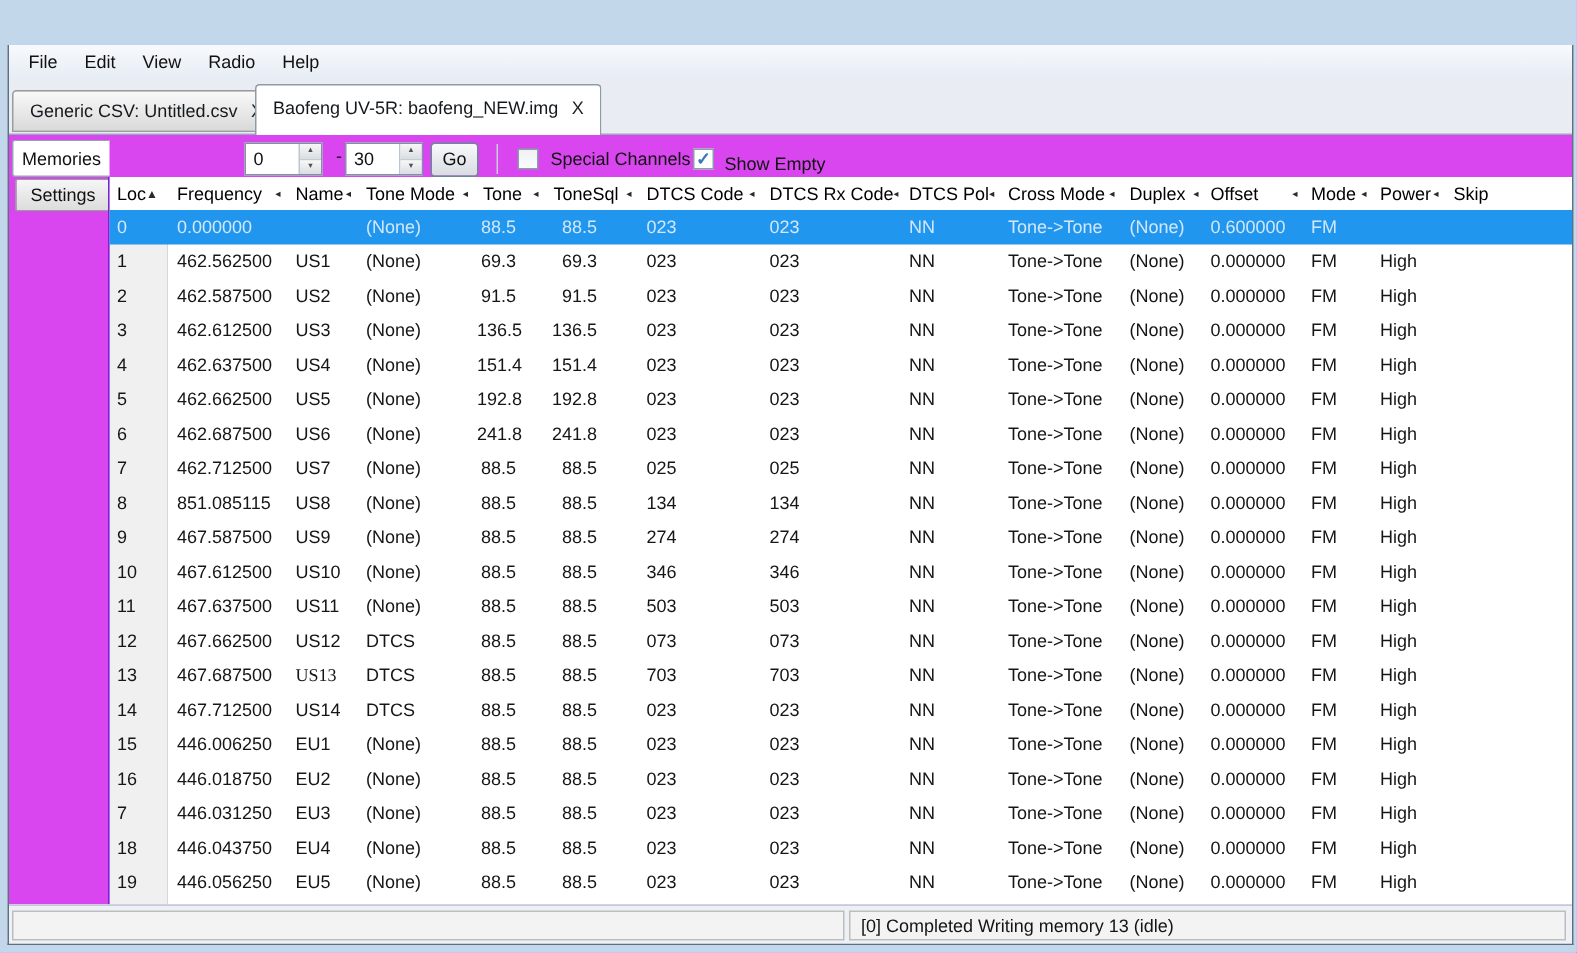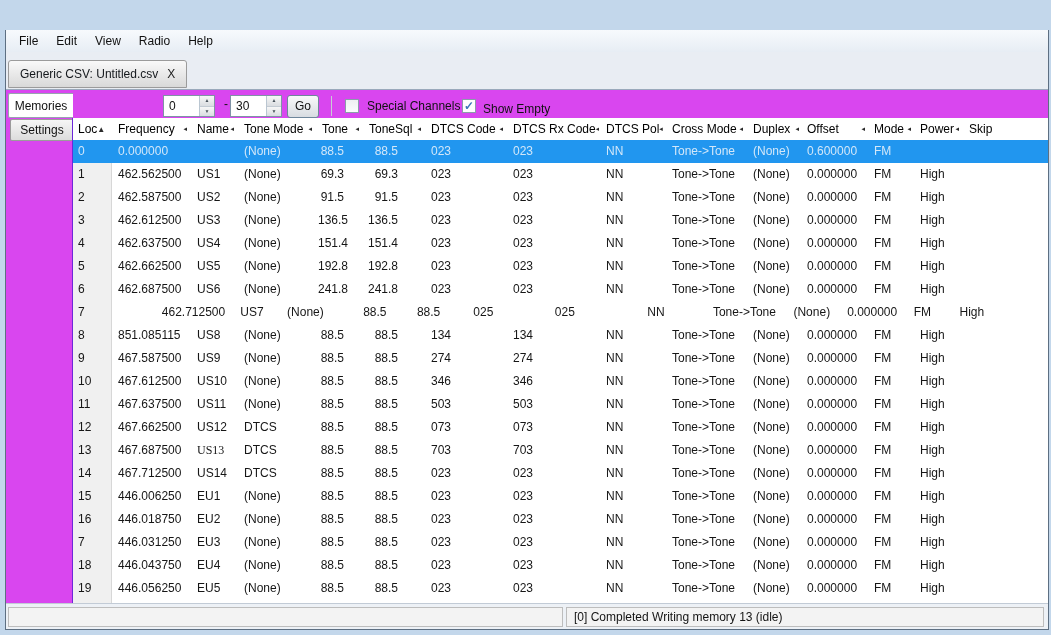--- a/index.html
+++ b/index.html
@@ -85,20 +85,23 @@
       <span class="menu-item">File</span>
       <span class="menu-item">Edit</span>
       <span class="menu-item">View</span>
       <span class="menu-item">Radio</span>
       <span class="menu-item">Help</span>
     </div>
 
     <div class="tabstrip">
       <div class="tab" style="left:2px;">
         <span>Generic CSV: Untitled.csv</span><span class="close">X</span>
+      </div>
+      <div class="tab active" style="left:164px;">
+        <span>Baofeng UV-5R: baofeng_NEW.img</span><span class="close">X</span>
       </div>
     </div>
 
     <div class="content">
 
       <div class="rail-tab rail-memories">Memories</div>
       <div class="rail-tab rail-settings">Settings</div>
 
       <span class="tb-label" style="left:72px;margin-top:30px;">Memory range:</span>
       <div class="spin" style="left:157px;">
@@ -300,21 +303,21 @@
               <div class="td" style="width: 69px; padding-left: 7px;">NN</div>
               <div class="td" style="width: 81px; padding-left: 4px;">Tone-&gt;Tone</div>
               <div class="td" style="width: 56px; padding-left: 4px;">(None)</div>
               <div class="td" style="width: 66px; padding-left: 2px;">0.000000</div>
               <div class="td" style="width: 46px; padding-left: 3px;">FM</div>
               <div class="td" style="width: 48px; padding-left: 3px;">High</div>
               <div class="td" style="width: 44px; padding-left: 4px;"></div>
             </div>
             <div class="tr">
               <div class="td" style="width: 38px; padding-left: 5px;">7</div>
-              <div class="td" style="width: 82px; padding-left: 7px; margin-left: 44px;">462.712500</div>
+              <div class="td" style="width: 82px; padding-left: 7px;">462.712500</div>
               <div class="td" style="width: 47px; padding-left: 4px;">US7</div>
               <div class="td" style="width: 78px; padding-left: 4px;">(None)</div>
               <div class="td" style="width: 47px; text-align: right; padding-right: 21px;">88.5</div>
               <div class="td" style="width: 62px; text-align: right; padding-right: 29px;">88.5</div>
               <div class="td" style="width: 82px; padding-left: 4px;">025</div>
               <div class="td" style="width: 90px; padding-left: 4px;">025</div>
               <div class="td" style="width: 69px; padding-left: 7px;">NN</div>
               <div class="td" style="width: 81px; padding-left: 4px;">Tone-&gt;Tone</div>
               <div class="td" style="width: 56px; padding-left: 4px;">(None)</div>
               <div class="td" style="width: 66px; padding-left: 2px;">0.000000</div>

